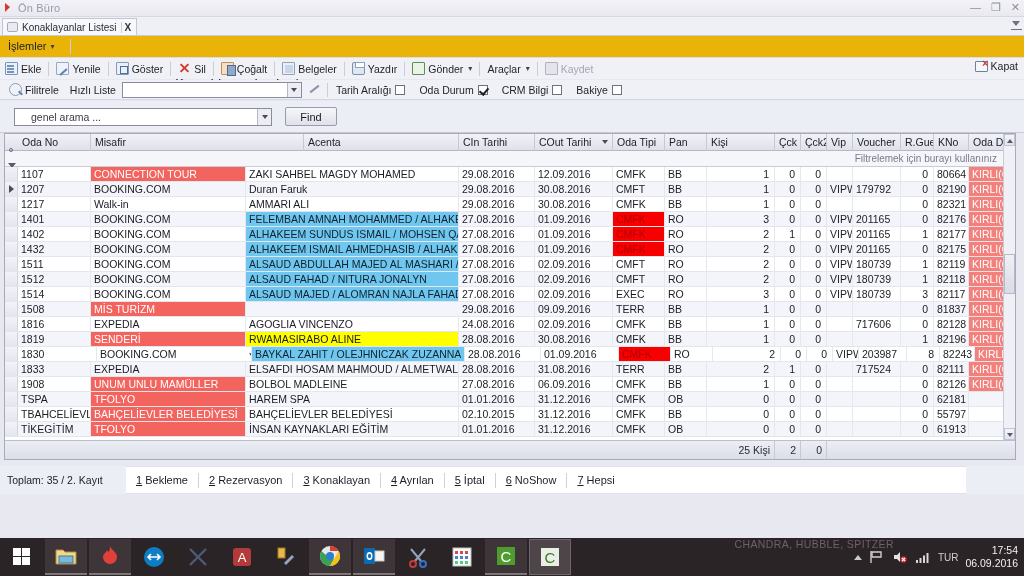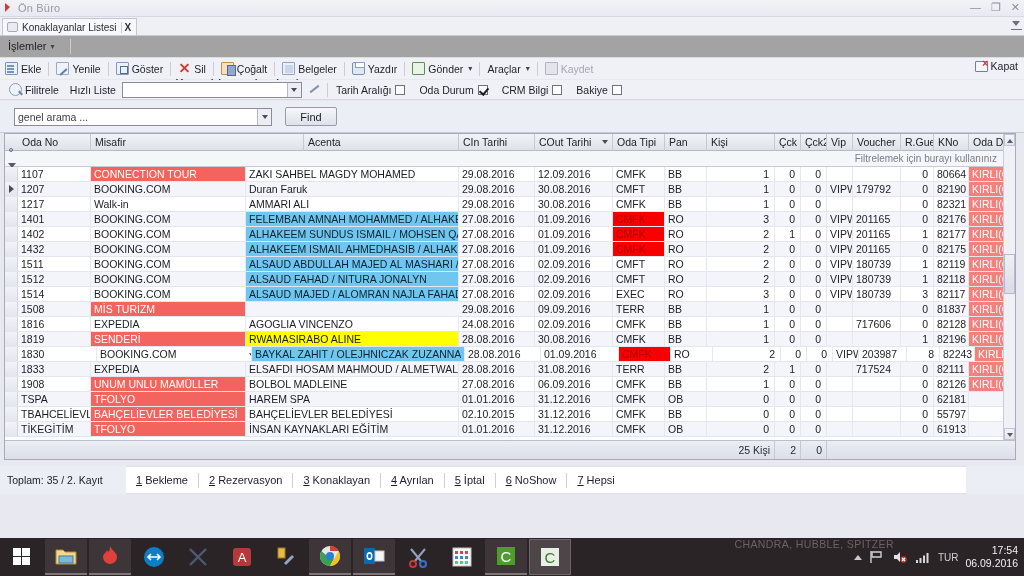--- a/index.html
+++ b/index.html
@@ -75,21 +75,21 @@
     border-top: 5px solid #6f6f80;
   }
   .tabstrip .caret-underline {
     position: absolute; right: 2px; top: 12px; width: 11px; height: 1px;
     background: #6f6f80;
   }
 
   
   .menustrip {
     position: absolute; left: 0; top: 36px; width: 1024px; height: 22px;
-    background: #a3a3a3;
+    background: #eab308;
     border-bottom: 1px solid #dcdde6;
   }
   .menu-item {
     position: absolute; left: 8px; top: 4px;
     font-size: 11px; color: #23232c;
     display: flex; align-items: center; gap: 4px;
   }
   .menu-item .dd { font-size: 8px; color: #444; }
   .menu-sep {
     position: absolute; left: 70px; top: 3px;
@@ -190,21 +190,21 @@
     background: #eceef5;
     display: flex; align-items: center;
     border-bottom: 1px solid #c7c9d6;
   }
   .search-input {
     margin-left: 14px; width: 258px; height: 18px;
     background: #fff; border: 1px solid #8b8ba0;
     display: flex; align-items: center; position: relative;
   }
   .search-input .txt {
-    font-size: 10.5px; color: #3b3b47; padding-left: 3px;
+    font-size: 10.5px; color: #3b3b47; padding-left: 16px;
   }
   .search-input .dd-btn {
     position: absolute; right: 0; top: 0; width: 14px; height: 16px;
     background: #eceef4; border-left: 1px solid #b8b8c8;
     display: flex; align-items: center; justify-content: center;
   }
   .search-input .dd-btn i {
     width: 0; height: 0;
     border-left: 3px solid transparent; border-right: 3px solid transparent;
     border-top: 4px solid #4a4a5a; display: block;

